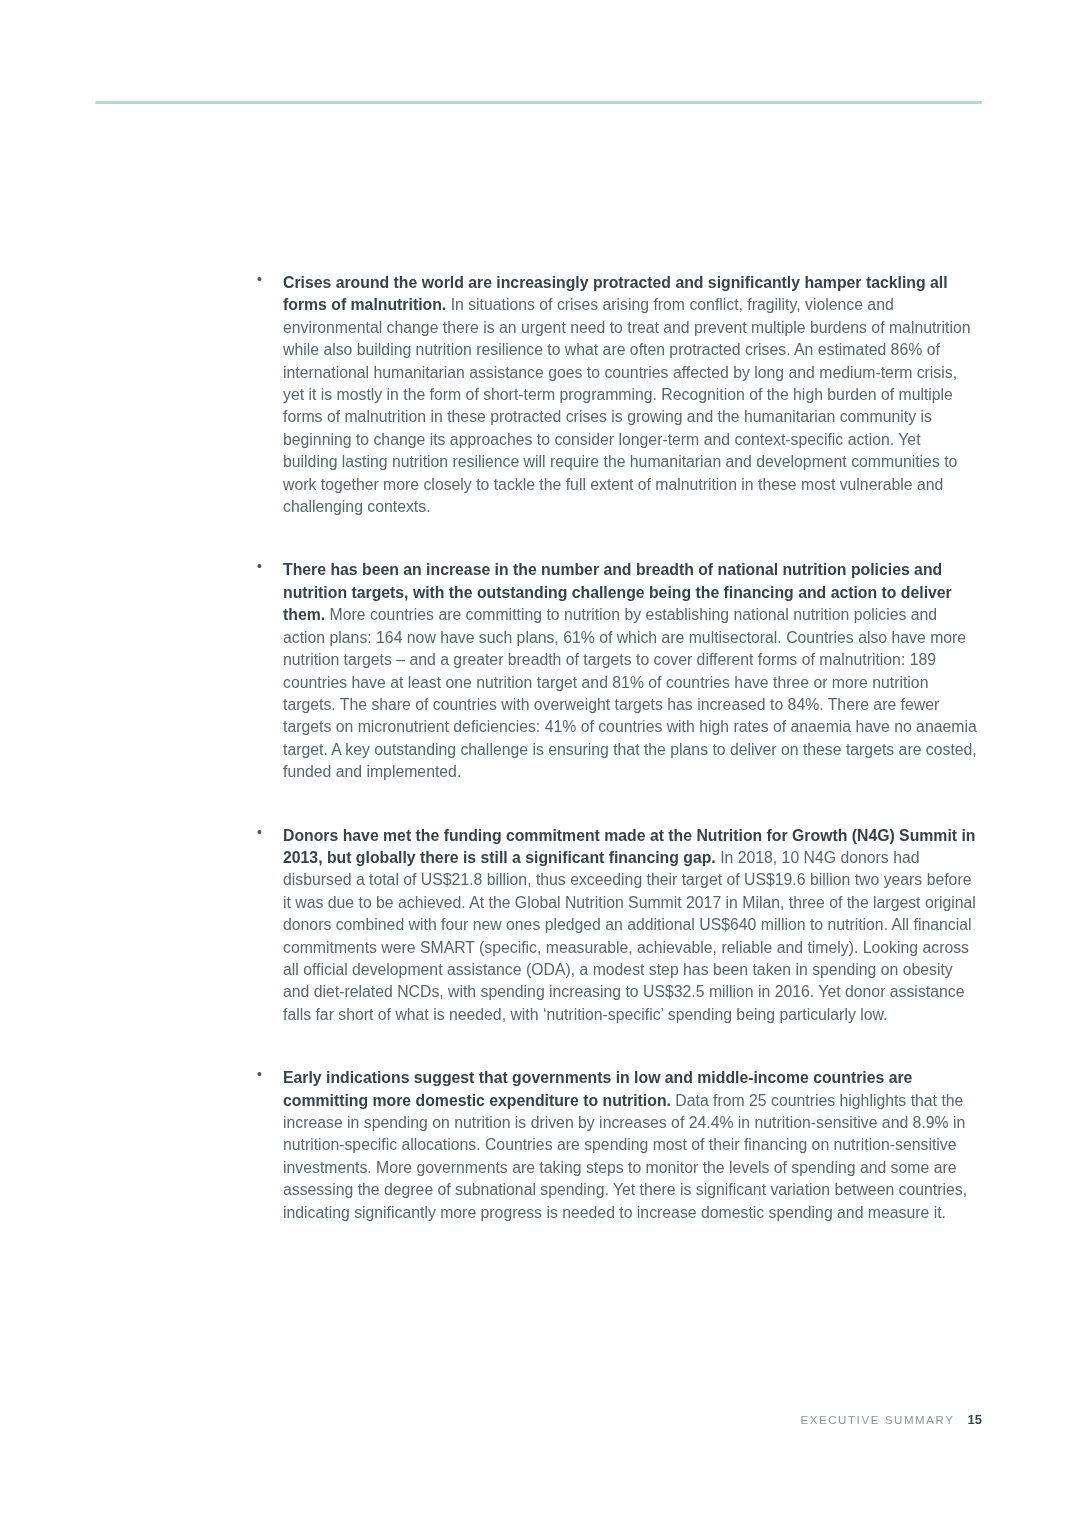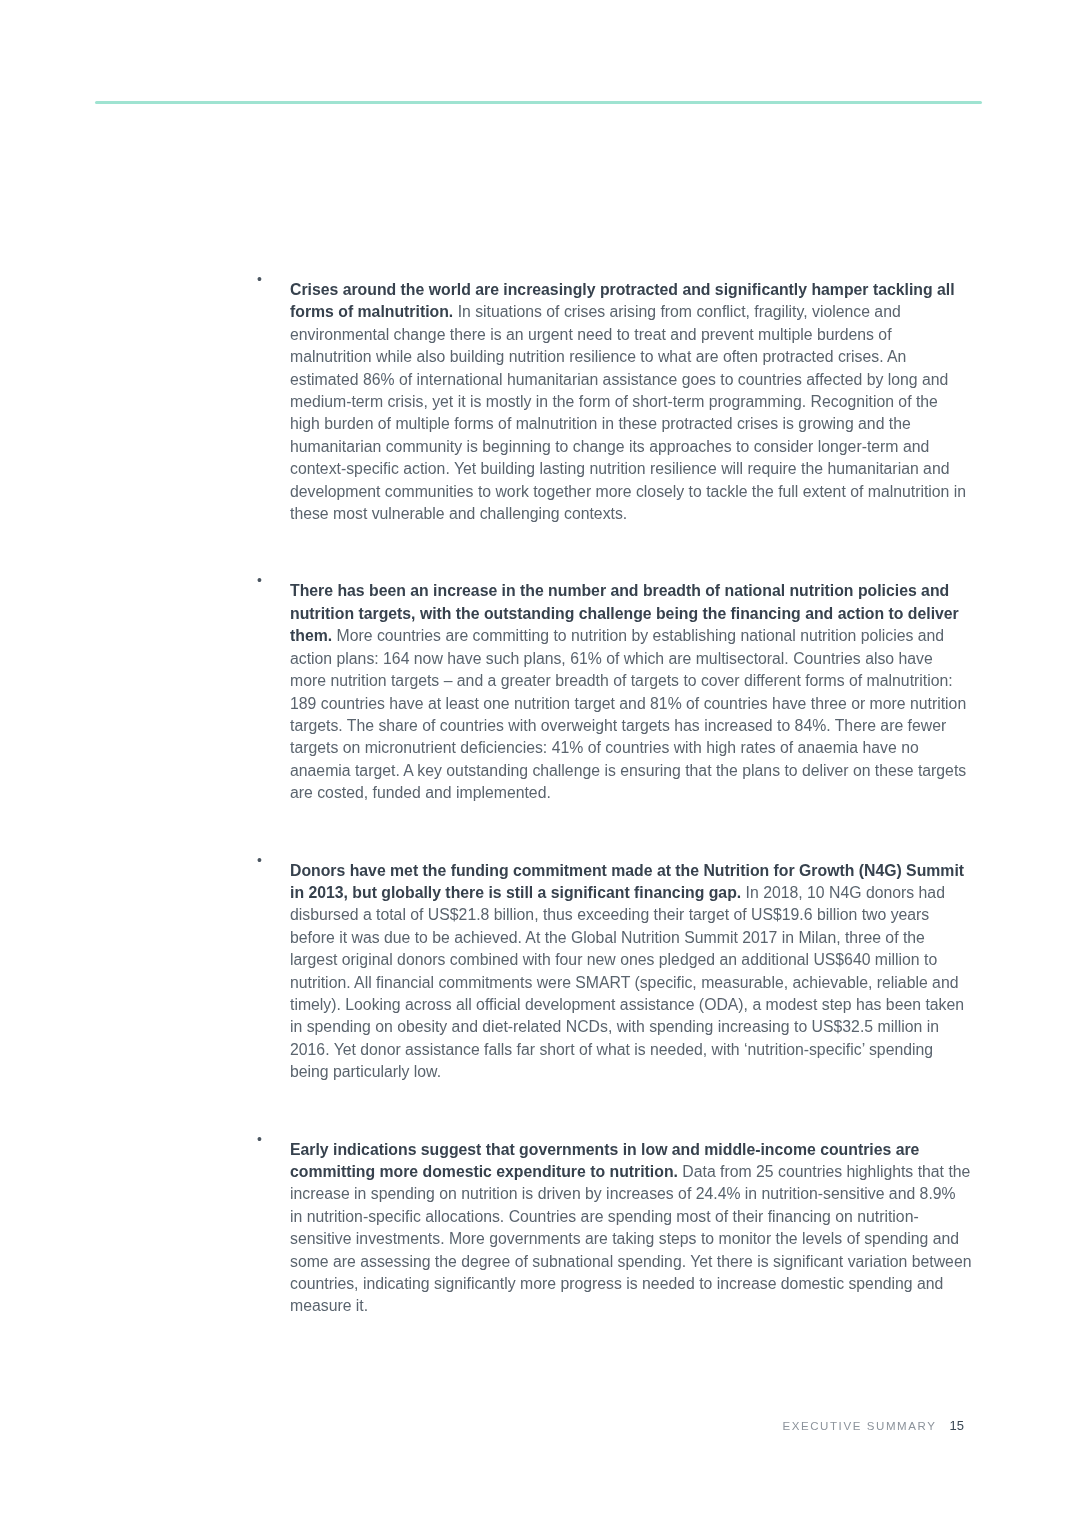--- a/index.html
+++ b/index.html
@@ -41,49 +41,48 @@
   .bullet-row { display: flex; align-items: flex-start; }
   .bullet-row + .bullet-row { margin-top: 33px; }
   .bullet-marker {
     flex: 0 0 24px;
     width: 24px;
     padding-left: 2px;
     font-size: 14px;
     line-height: 22.4px;
     color: #4A5560;
   }
-  .bullet-row p { margin: 11px; flex: 1; }
+  .bullet-row p { margin: 4px; flex: 1; }
   .lead { font-weight: bold; color: var(--bold); }
   h1.section-heading {
     margin: 42px 0 22px 0;
     font-size: 29.5px;
     line-height: 36.5px;
     font-weight: bold;
     color: var(--heading);
     letter-spacing: 0.2px;
     max-width: 690px;
   }
   .footer {
     position: absolute;
-    right: 116px;
+    right: 98px;
     top: 1412px;
     display: flex;
     align-items: baseline;
     gap: 13px;
   }
   .footer-section {
     font-size: 11.5px;
     letter-spacing: 1.6px;
     color: var(--muted);
   }
   .footer-pagenum {
     font-size: 13px;
-    font-weight: normal;
+    font-weight: bold;
     color: #3A4753;
-    margin-top: 6px;
   }
 </style>
 </head>
 <body>
 
 <div class="page">
 
   <div class="top-rule"></div>
 
   <div class="content">

